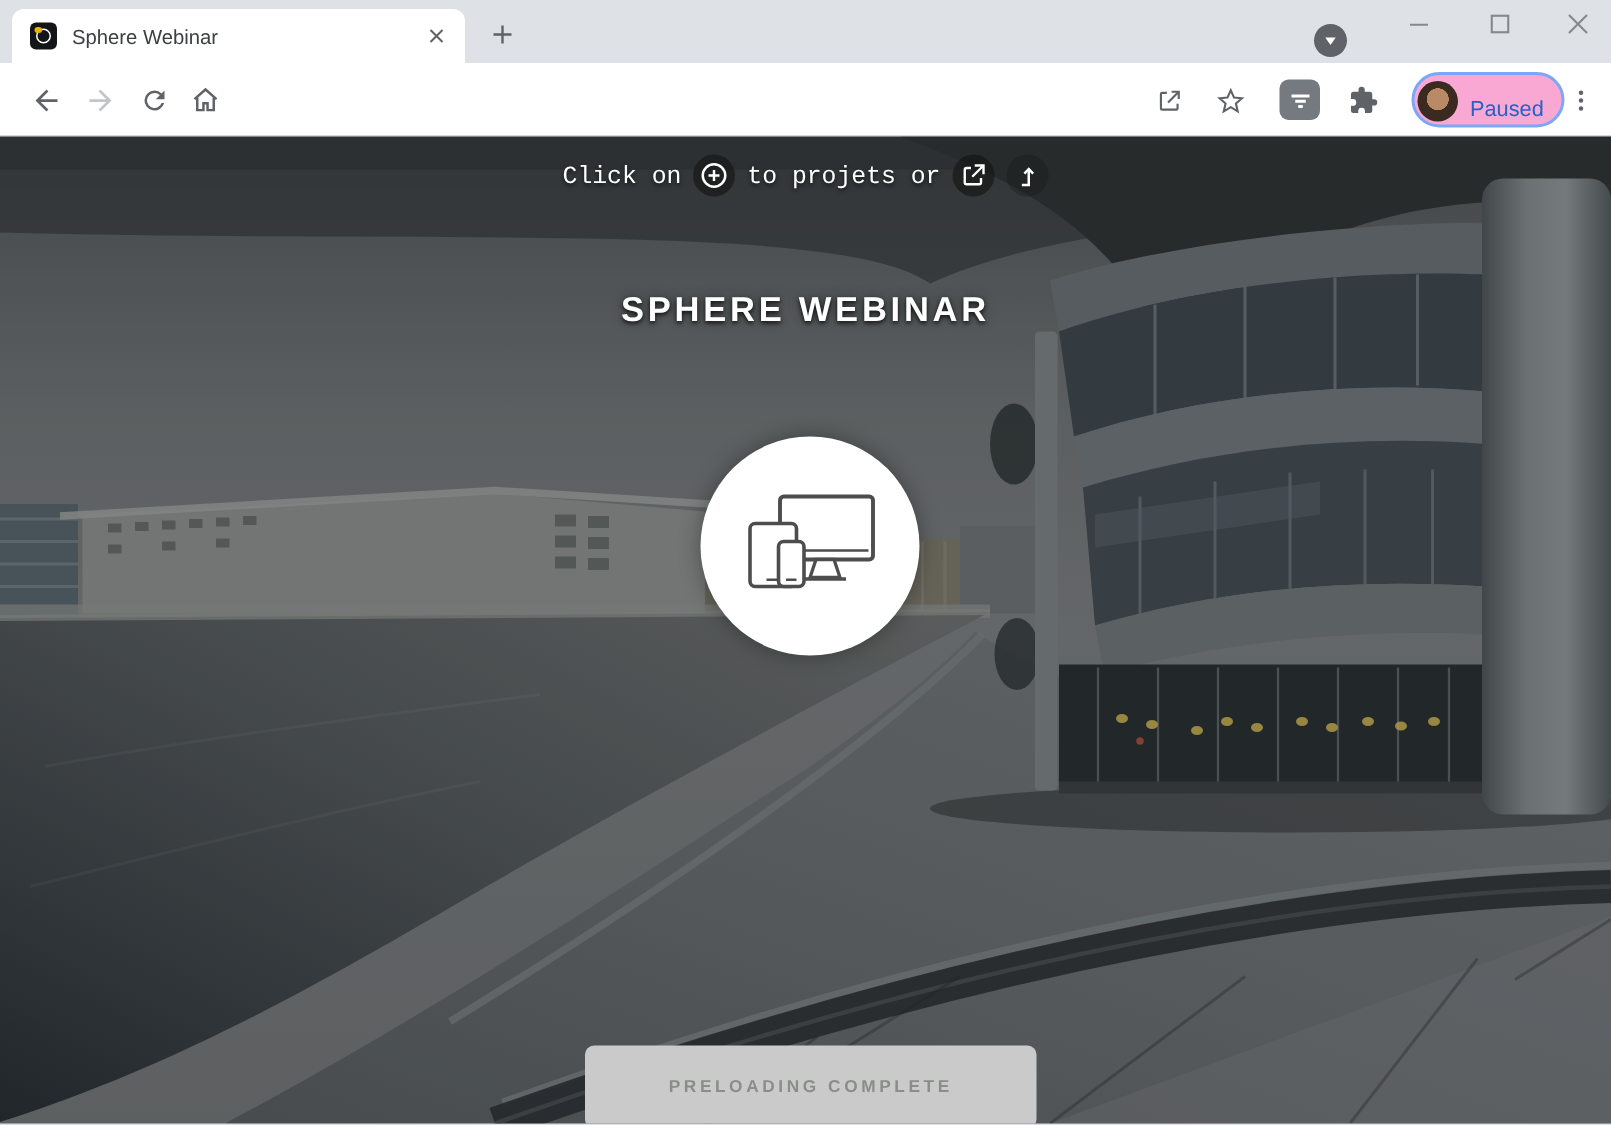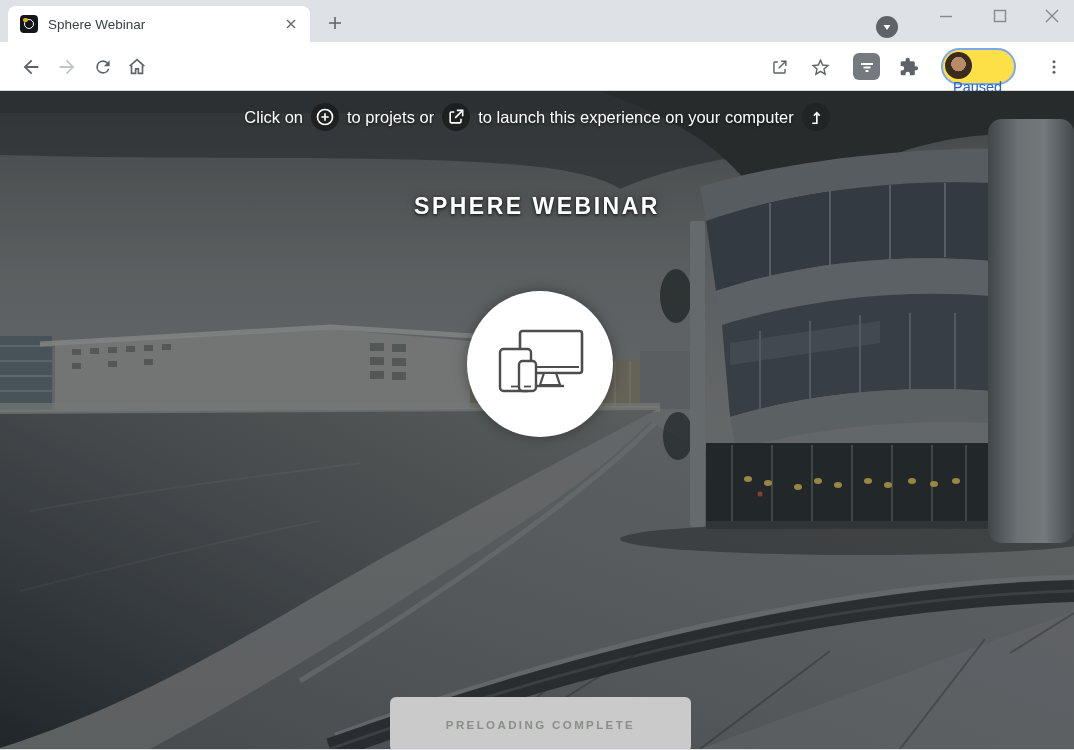--- a/index.html
+++ b/index.html
@@ -26,32 +26,32 @@
   .omnibox { position:absolute; left:170px; top:8px; width:587px; height:34px; background:#f0f2f4; border-radius:17px;
              display:flex; align-items:center; padding-left:14px; }
   .url { margin-left:12px; font-size:15.5px; white-space:nowrap; }
   .url .domain { color:#3e4347; }
   .url .path { color:#888d92; }
   .tb-ico { position:absolute; top:9px; width:32px; height:32px; display:flex; align-items:center; justify-content:center; border-radius:50%; }
   .ico-share{ left:763px; } .ico-star{ left:804px; } .ico-puzzle{ left:893px; } .ico-kebab{ left:1038px; }
   .ext-funnel { position:absolute; left:853px; top:11px; width:27px; height:27px; background:#757a80; border-radius:6px;
                 display:flex; align-items:center; justify-content:center; }
   .profile { position:absolute; left:941px; top:6px; height:37px; border:2.5px solid #7aa7f8; border-radius:19px;
-             background:#fde047; display:flex; align-items:flex-start; padding:2px 12px 2px 2px;flex-direction:column; }
+             background:#f9a8d4; display:flex; align-items:flex-end; padding:2px 12px 2px 2px; }
   .avatar { width:27px; height:27px; border-radius:50%; flex:none;
             background:radial-gradient(circle at 50% 45%, #b98a66 0 36%, #3a2a1f 37% 100%); }
   .profile-label { margin-left:8px; font-size:14.5px; color:#2563c4; }
 
   
   .viewport { position:relative; width:1074px; height:658px; background:#6f7274; overflow:hidden; }
   .scene { position:absolute; inset:0; }
   .overlay { position:absolute; inset:0; background:rgba(16,18,20,0.20); }
 
   .hint { position:absolute; top:12px; left:0; right:0; display:flex; align-items:center; justify-content:center; gap:8px;
-          color:#fff; font-size:16.5px; text-shadow:0 1px 3px rgba(0,0,0,.7); z-index:5; }
+          color:#fff; font-size:16.5px; text-shadow:0 1px 3px rgba(0,0,0,.7); z-index:5;font-family:Liberation Mono, monospace; }
   .badge { width:28px; height:28px; border-radius:50%; background:rgba(20,20,20,.62);
            display:flex; align-items:center; justify-content:center; flex:none; }
   .badge-soft { background:rgba(20,20,20,.30); }
 
   .page-title { position:absolute; top:102px; left:0; right:0; text-align:center; color:#fff;
                 font-size:23px; font-weight:bold; letter-spacing:2.5px; z-index:5;
                 text-shadow:0 1px 3px rgba(0,0,0,.8), 0 0 8px rgba(0,0,0,.35); }
 
   .launch-circle { position:absolute; left:467px; top:200px; width:146px; height:146px; background:#fff; border-radius:50%;
                    display:flex; align-items:center; justify-content:center; z-index:5; cursor:pointer;
@@ -289,21 +289,20 @@
         </svg>
     </span>
     <span>to projets or</span>
     <span class="badge">
       <svg width="20" height="20" viewBox="0 0 24 24" fill="none" stroke="#ffffff" stroke-width="1.9">
         <path d="M10 6H6.5A1.5 1.5 0 0 0 5 7.5v10A1.5 1.5 0 0 0 6.5 19h10a1.5 1.5 0 0 0 1.5-1.5V14"></path>
         <path d="M13 4h7v7"></path>
           <path d="M20 4l-9 9"></path>
         </svg>
     </span>
-    <span>to launch this experience on your computer</span>
     <span class="badge badge-soft">
       <svg width="20" height="20" viewBox="0 0 24 24" fill="none" stroke="#ffffff" stroke-width="2">
         <path d="M7.5 19.5H13V8"></path>
           <path d="M9.5 10.5L13 6.8l3.5 3.7"></path>
         </svg>
     </span>
   </div>
 
   <div class="page-title">SPHERE WEBINAR</div>
 

